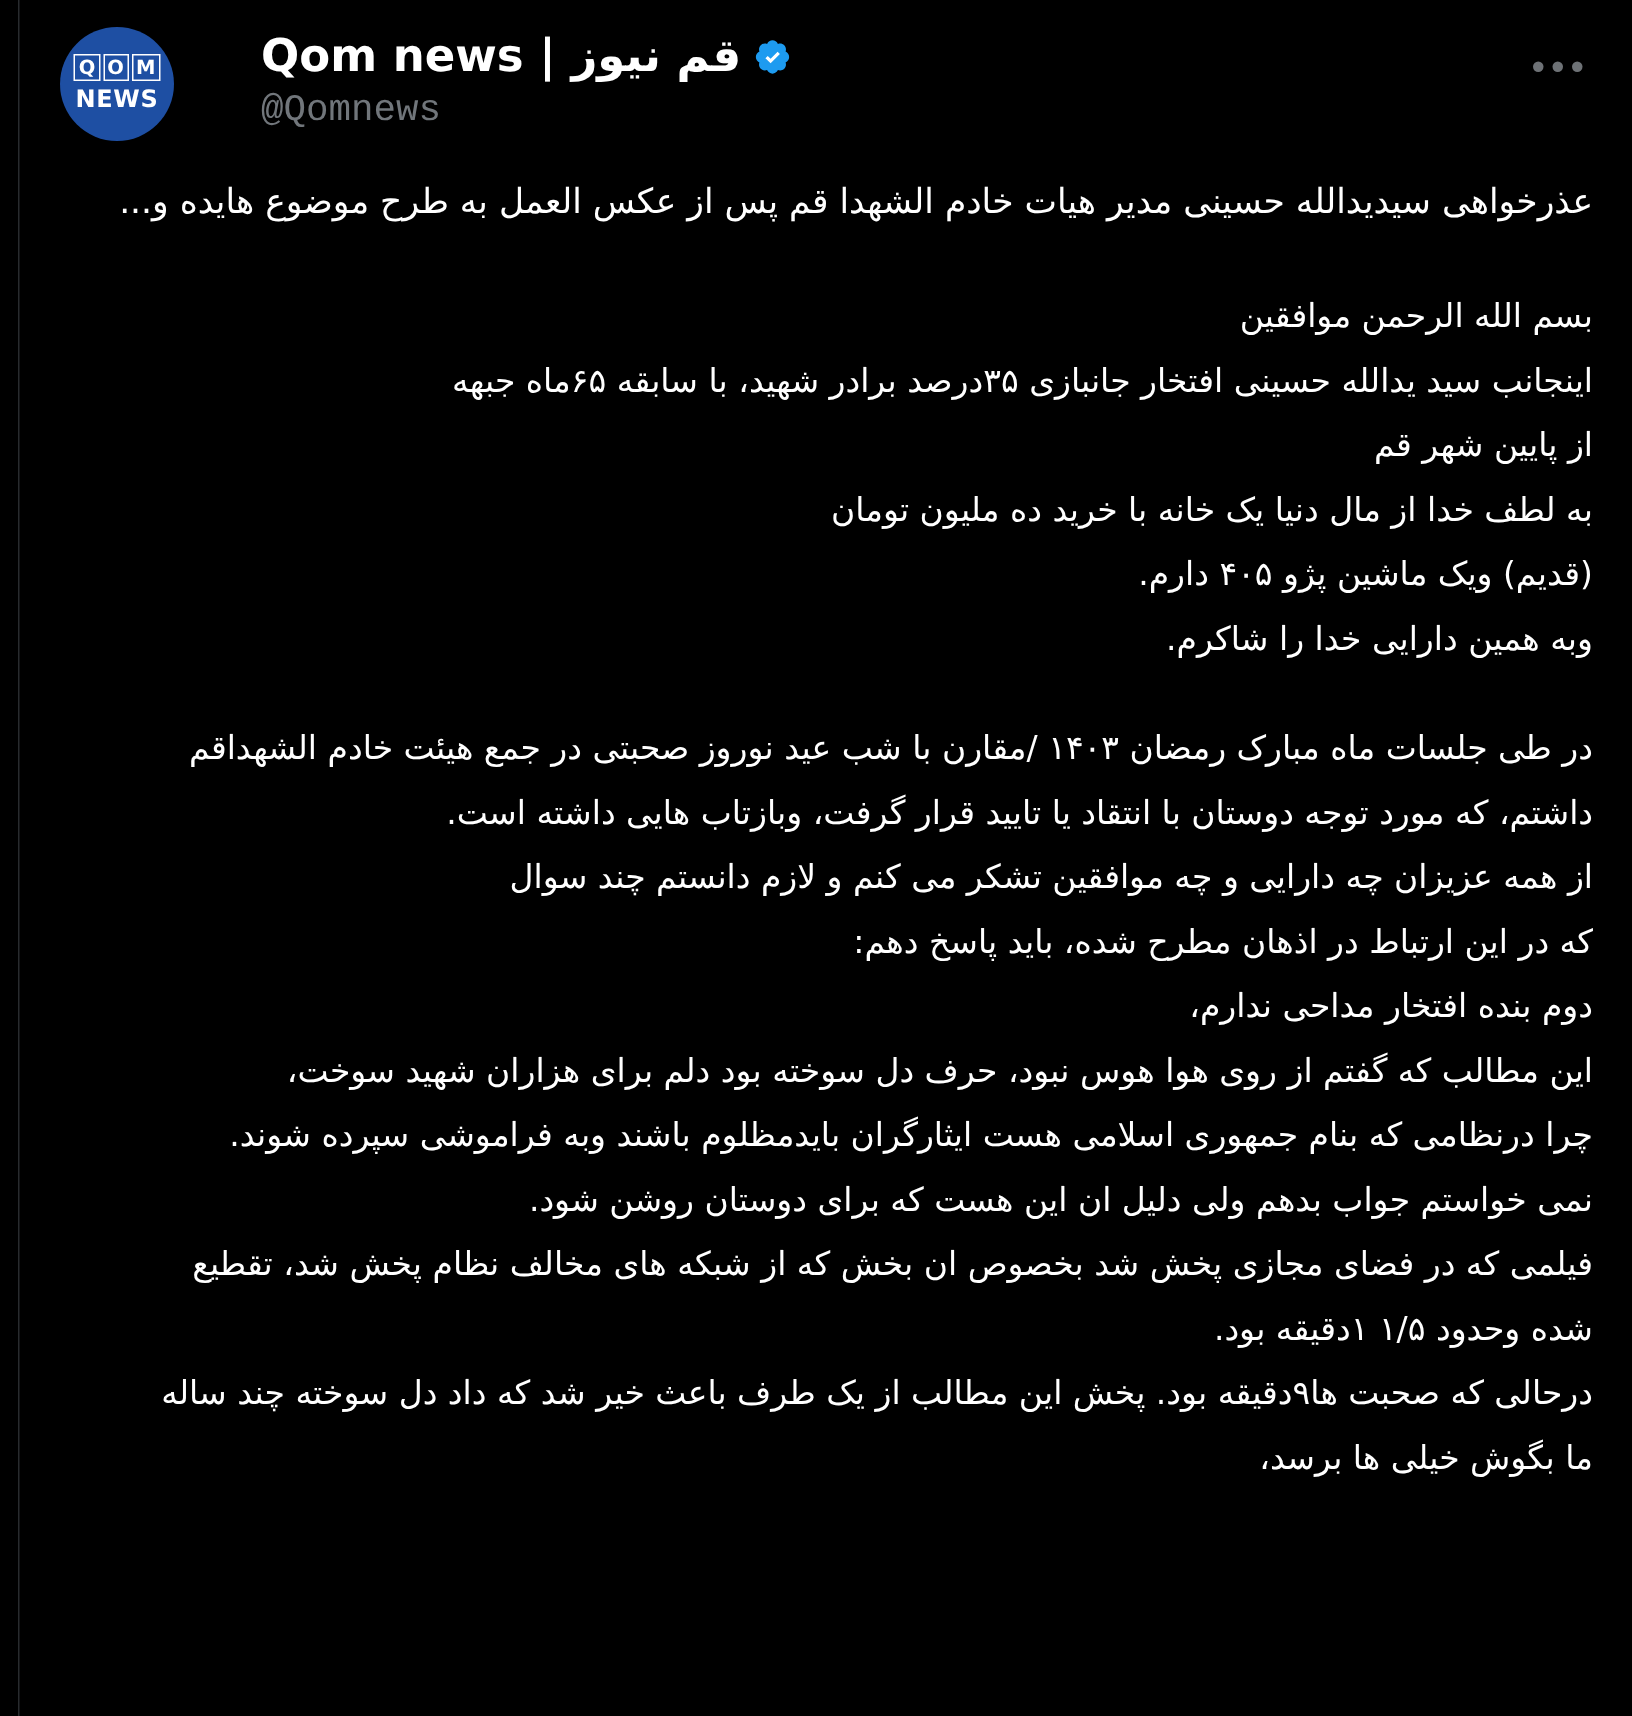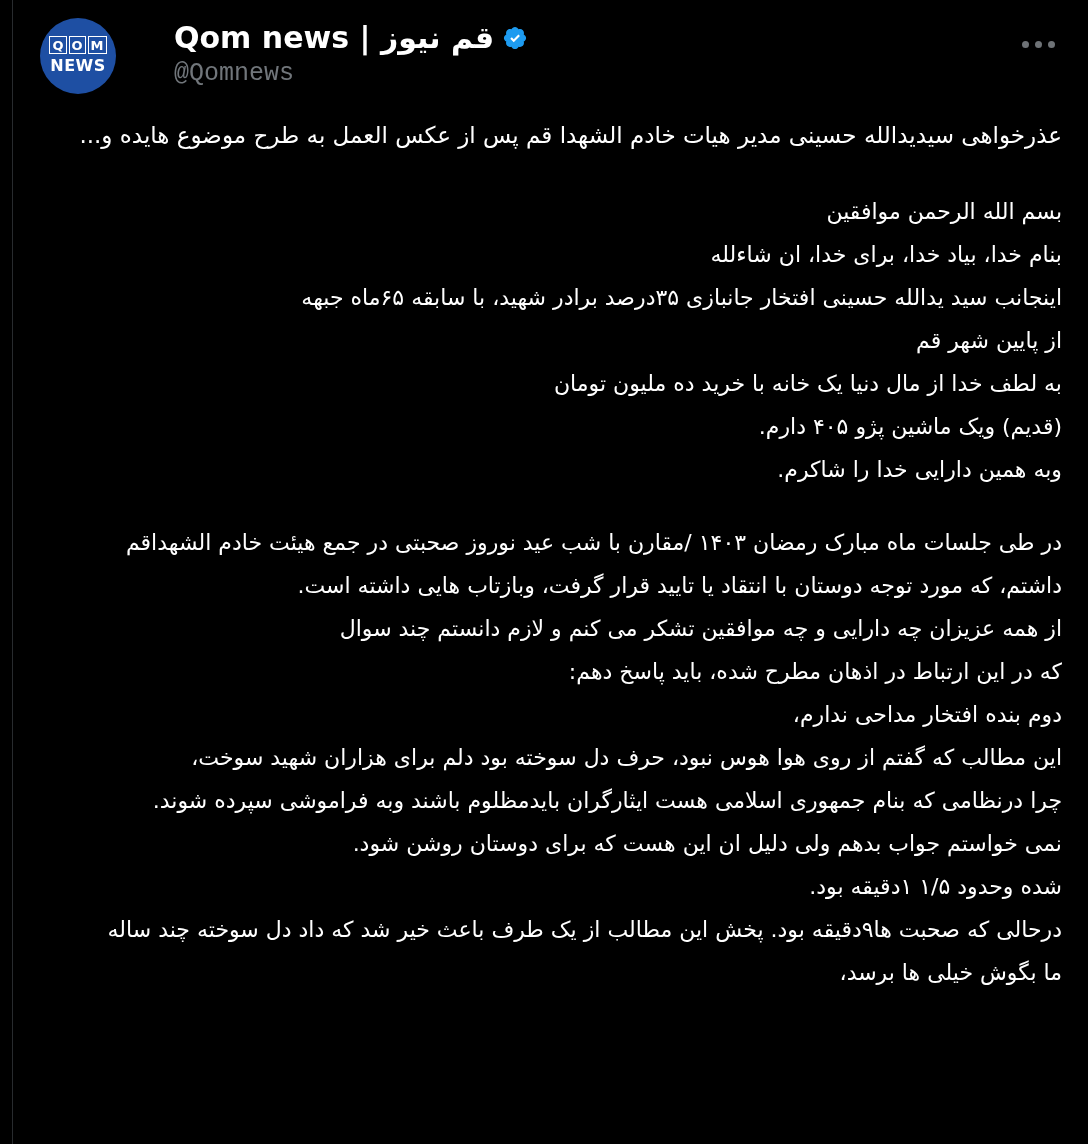--- a/index.html
+++ b/index.html
@@ -226,38 +226,38 @@
   </div>
 
   <div class="post-body">
 
     <div class="headline">عذرخواهی سیدیدالله حسینی مدیر هیات خادم الشهدا قم پس از عکس العمل به طرح موضوع هایده و...</div>
 
     <div class="block-gap-lg"></div>
 
     <div class="para">
       <span class="line">بسم الله الرحمن موافقین</span>
-      <span class="line">بنام خدا، بیاد خدا، برای خدا، ان شاءلله</span>
       <span class="line">اینجانب سید یدالله حسینی افتخار جانبازی ۳۵درصد برادر شهید، با سابقه ۶۵ماه جبهه</span>
       <span class="line">از پایین شهر قم</span>
       <span class="line">به لطف خدا از مال دنیا یک خانه با خرید ده ملیون تومان</span>
       <span class="line">(قدیم) ویک ماشین پژو ۴۰۵ دارم.</span>
       <span class="line">وبه همین دارایی خدا را شاکرم.</span>
     </div>
 
     <div class="block-gap-md"></div>
 
     <div class="para">
       <span class="line">در طی جلسات ماه مبارک رمضان ۱۴۰۳ /مقارن با شب عید نوروز صحبتی در جمع هیئت خادم الشهداقم</span>
       <span class="line">داشتم، که مورد توجه دوستان با انتقاد یا  تایید قرار گرفت، وبازتاب هایی داشته است.</span>
       <span class="line">از همه عزیزان چه دارایی و چه موافقین تشکر می کنم و لازم دانستم چند سوال</span>
       <span class="line">که در این ارتباط در اذهان  مطرح شده، باید پاسخ دهم:</span>
       <span class="line">دوم بنده افتخار مداحی ندارم،</span>
       <span class="line">این مطالب که گفتم از  روی هوا هوس نبود، حرف  دل سوخته بود دلم برای هزاران شهید سوخت،</span>
       <span class="line">چرا درنظامی که بنام جمهوری اسلامی هست ایثارگران بایدمظلوم باشند وبه فراموشی سپرده شوند.</span>
       <span class="line">نمی خواستم جواب بدهم ولی دلیل ان این هست که برای  دوستان روشن شود.</span>
+      <span class="line">فیلمی که در فضای مجازی پخش شد بخصوص ان بخش که از شبکه های مخالف نظام پخش شد، تقطیع</span>
       <span class="line">شده وحدود ۱/۵ ۱دقیقه بود.</span>
       <span class="line">درحالی که صحبت ها۹دقیقه بود.  پخش این مطالب از یک طرف باعث خیر شد که داد دل سوخته چند ساله</span>
       <span class="line">ما بگوش خیلی ها برسد،</span>
     </div>
 
   </div>
 </article>
 
 </body></html>

